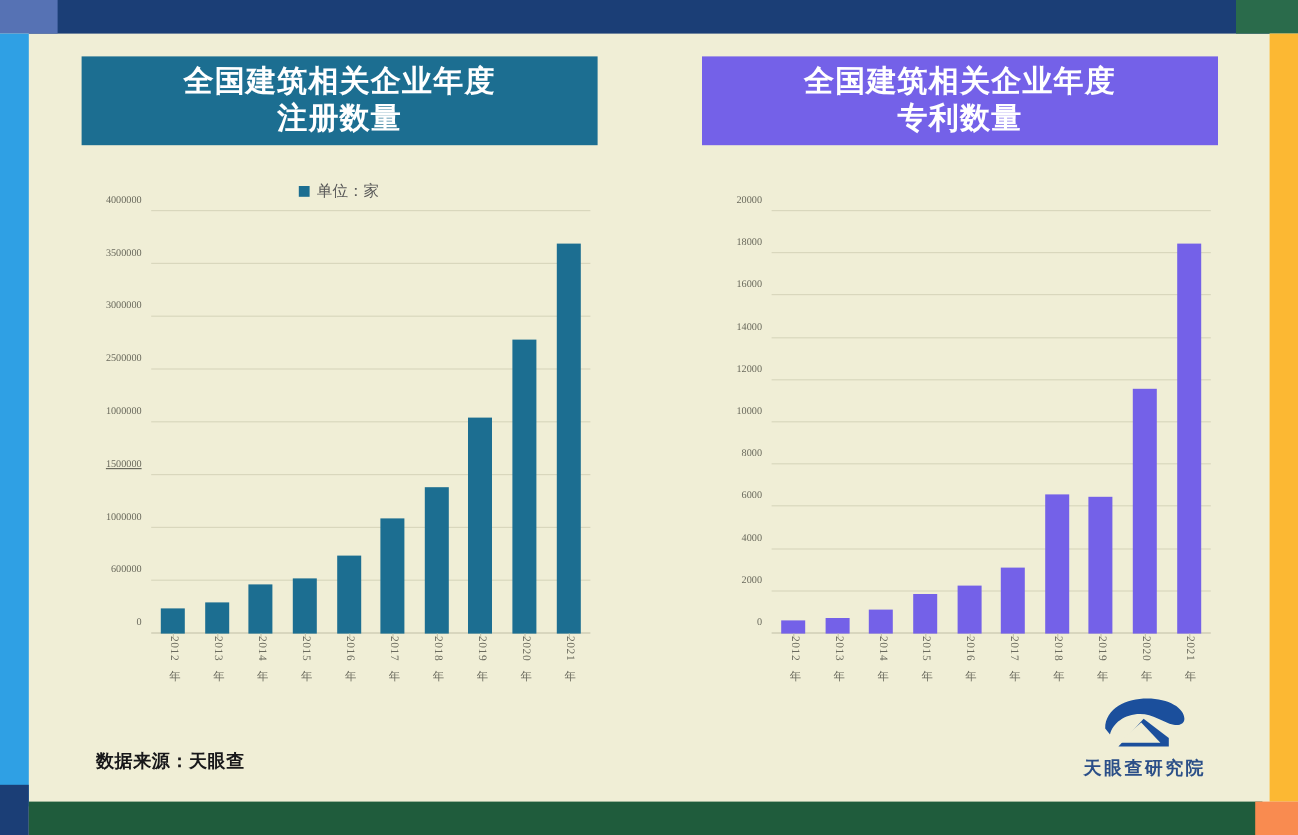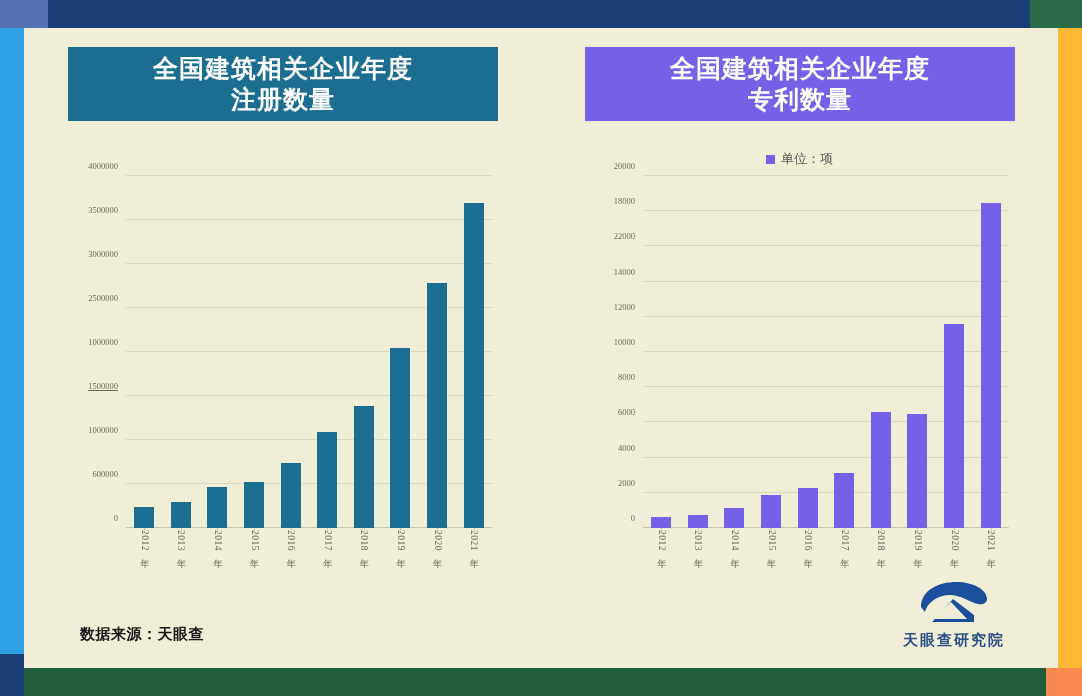--- a/index.html
+++ b/index.html
@@ -96,20 +96,24 @@
 </div>
 
 <div id="content">
 
   <div class="panel left">
     <div class="chart-title">
       <span>
         <span>全国建筑相关企业年度</span><br>
         <span>注册数量</span>
       </span>
+    </div>
+    <div class="legend">
+      <span class="swatch"></span>
+      <span>单位：家</span>
     </div>
     <div class="plot">
       <div class="plot-inner">
         <div class="axisline"></div>
       <div class="ytick" style="bottom: 0%;">0</div>
           <div class="gridline" style="bottom: 12.5%;"></div>
           <div class="ytick" style="bottom: 12.5%;">600000</div>
           <div class="gridline" style="bottom: 25%;"></div>
           <div class="ytick" style="bottom: 25%;">1000000</div>
           <div class="gridline" style="bottom: 37.5%;"></div>
@@ -202,44 +206,40 @@
     </div>
   </div>
 
   <div class="panel right">
     <div class="chart-title">
       <span>
         <span>全国建筑相关企业年度</span><br>
         <span>专利数量</span>
       </span>
     </div>
-    <div class="legend">
-      <span class="swatch"></span>
-      <span>单位：项</span>
-    </div>
     <div class="plot">
       <div class="plot-inner">
         <div class="axisline"></div>
       <div class="ytick" style="bottom: 0%;">0</div>
           <div class="gridline" style="bottom: 10%;"></div>
           <div class="ytick" style="bottom: 10%; margin-left: 27px;">2000</div>
           <div class="gridline" style="bottom: 20%;"></div>
           <div class="ytick" style="bottom: 20%;">4000</div>
           <div class="gridline" style="bottom: 30%;"></div>
           <div class="ytick" style="bottom: 30%;">6000</div>
           <div class="gridline" style="bottom: 40%;"></div>
           <div class="ytick" style="bottom: 40%;">8000</div>
           <div class="gridline" style="bottom: 50%;"></div>
           <div class="ytick" style="bottom: 50%; margin-top: 24px;">10000</div>
           <div class="gridline" style="bottom: 60%;"></div>
           <div class="ytick" style="bottom: 60%;">12000</div>
           <div class="gridline" style="bottom: 70%;"></div>
           <div class="ytick" style="bottom: 70%;">14000</div>
           <div class="gridline" style="bottom: 80%;"></div>
-          <div class="ytick" style="bottom: 80%;">22000</div>
+          <div class="ytick" style="bottom: 80%;">16000</div>
           <div class="gridline" style="bottom: 90%;"></div>
           <div class="ytick" style="bottom: 90%;">18000</div>
           <div class="gridline" style="bottom: 100%;"></div>
           <div class="ytick" style="bottom: 100%; margin-top: 25px;">20000</div>
           <div class="bars">
             <div class="barcell">
               <div class="bar" style="height: 3.2%;"></div>
               <div class="tick"></div>
             </div>
             <div class="barcell">

